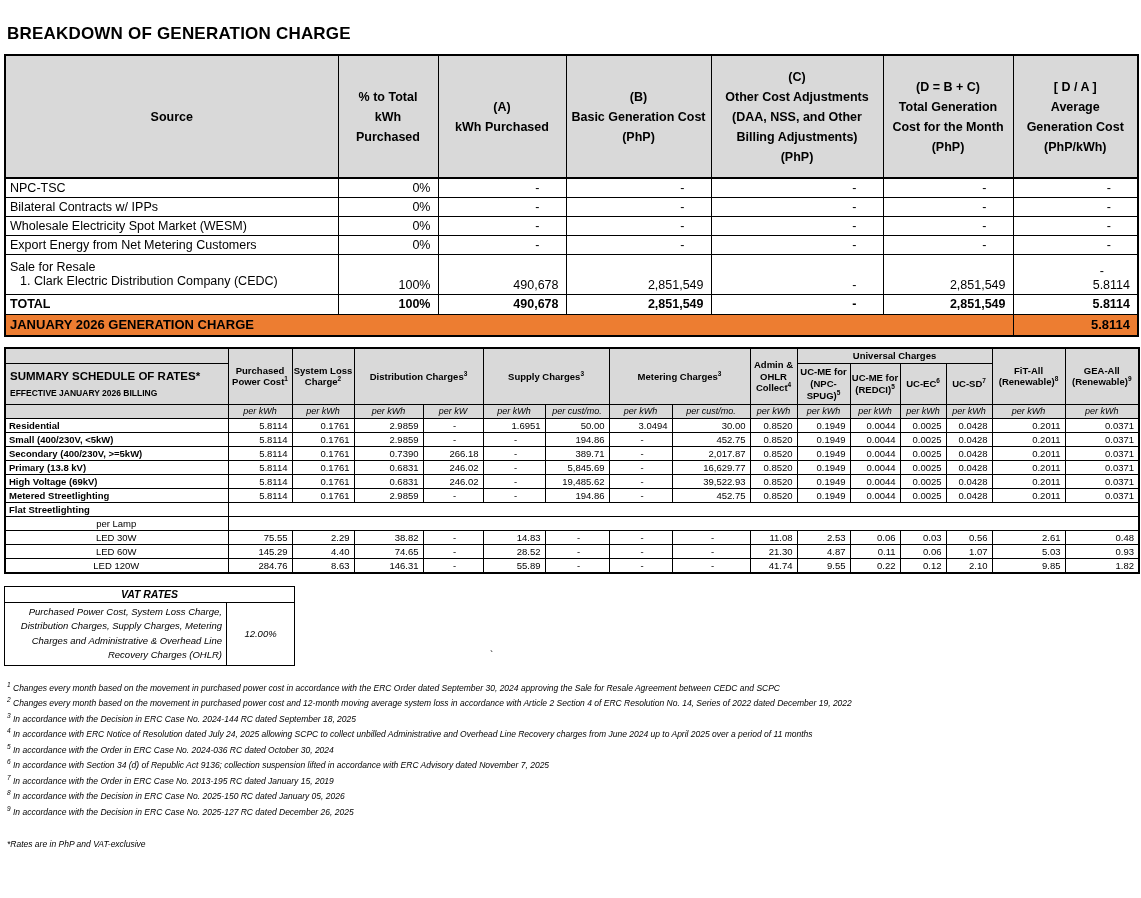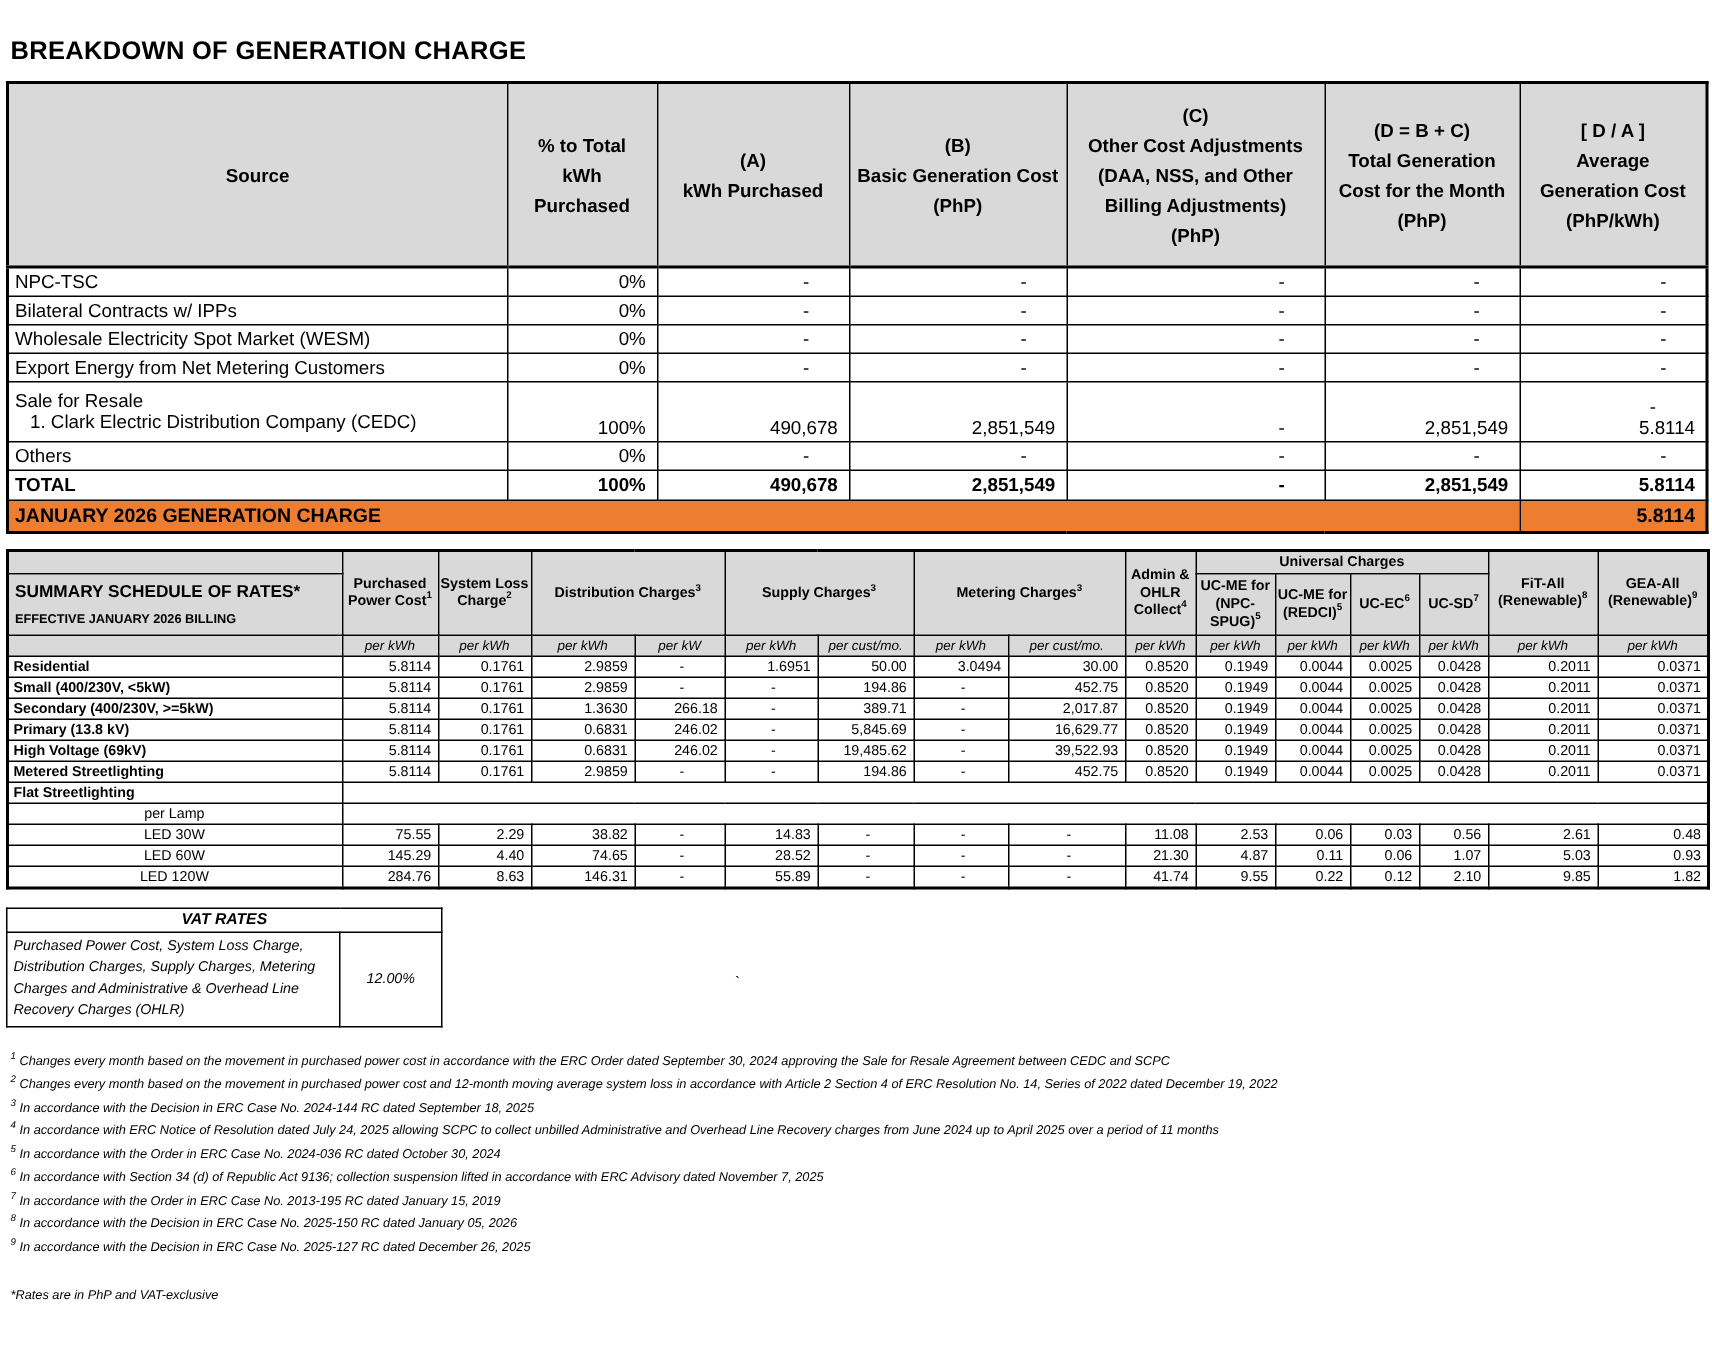--- a/index.html
+++ b/index.html
@@ -46,21 +46,21 @@
   #rates-table tbody td { font-size: 9.5px; height: 14px; padding: 0 4px 0 3px; vertical-align: middle; }
   #rates-table td.lbl { text-align: center; }
   #rates-table td.blbl { text-align: left; font-weight: bold; }
   #rates-table td.num { text-align: right; }
   #rates-table td.dashc { text-align: center; padding-right: 0; }
 
   
   #vat-table { width: 290px; margin: 12px 0 0 4px; border: 1.5px solid #000; font-style: italic; }
   #vat-table th, #vat-table td { border: 1.5px solid #000; }
   #vat-table th { font-size: 10.5px; font-weight: bold; text-align: center; height: 16px; }
-  #vat-table td.desc { font-size: 9.5px; line-height: 14.5px; padding: 2px 4px; text-align: left; }
+  #vat-table td.desc { font-size: 9.5px; line-height: 14.5px; padding: 2px 4px; text-align: right; }
   #vat-table td.rate { font-size: 9.5px; text-align: center; margin-left: 44px; }
 
   
   #footnotes { margin: 15px 0 0 7px; }
   #footnotes .fn { font-size: 8.5px; font-style: italic; line-height: 15.5px; white-space: nowrap; }
   .rates-note { margin: 19px 0 0 7px; font-size: 8.5px; font-style: italic; }
   .stray { position: absolute; left: 490px; top: 650px; font-size: 10px; }
 </style>
 </head>
 <body>
@@ -150,29 +150,20 @@
           </td>
           <td class="num">100%</td>
           <td class="num">490,678</td>
           <td class="num">2,851,549</td>
           <td class="num dash">-</td>
           <td class="num">2,851,549</td>
           <td class="num">
             <div class="dash-line">-</div>
             <div>5.8114</div>
           </td>
-        </tr>
-        <tr>
-          <td class="lbl">Others</td>
-          <td class="num">0%</td>
-          <td class="num dash">-</td>
-          <td class="num dash">-</td>
-          <td class="num dash">-</td>
-          <td class="num dash">-</td>
-          <td class="num dash">-</td>
         </tr>
         <tr class="total">
           <td class="lbl">TOTAL</td>
           <td class="num">100%</td>
           <td class="num">490,678</td>
           <td class="num">2,851,549</td>
           <td class="num dash">-</td>
           <td class="num">2,851,549</td>
           <td class="num">5.8114</td>
         </tr>
@@ -291,21 +282,21 @@
           <td class="num">0.0044</td>
           <td class="num">0.0025</td>
           <td class="num">0.0428</td>
           <td class="num">0.2011</td>
           <td class="num">0.0371</td>
         </tr>
         <tr>
           <td class="blbl">Secondary (400/230V, &gt;=5kW)</td>
           <td class="num">5.8114</td>
           <td class="num">0.1761</td>
-          <td class="num">1.3630</td>
+          <td class="num">0.7390</td>
           <td class="num">266.18</td>
           <td class="dashc">-</td>
           <td class="num">389.71</td>
           <td class="dashc">-</td>
           <td class="num">2,017.87</td>
           <td class="num">0.8520</td>
           <td class="num">0.1949</td>
           <td class="num">0.0044</td>
           <td class="num">0.0025</td>
           <td class="num">0.0428</td>

